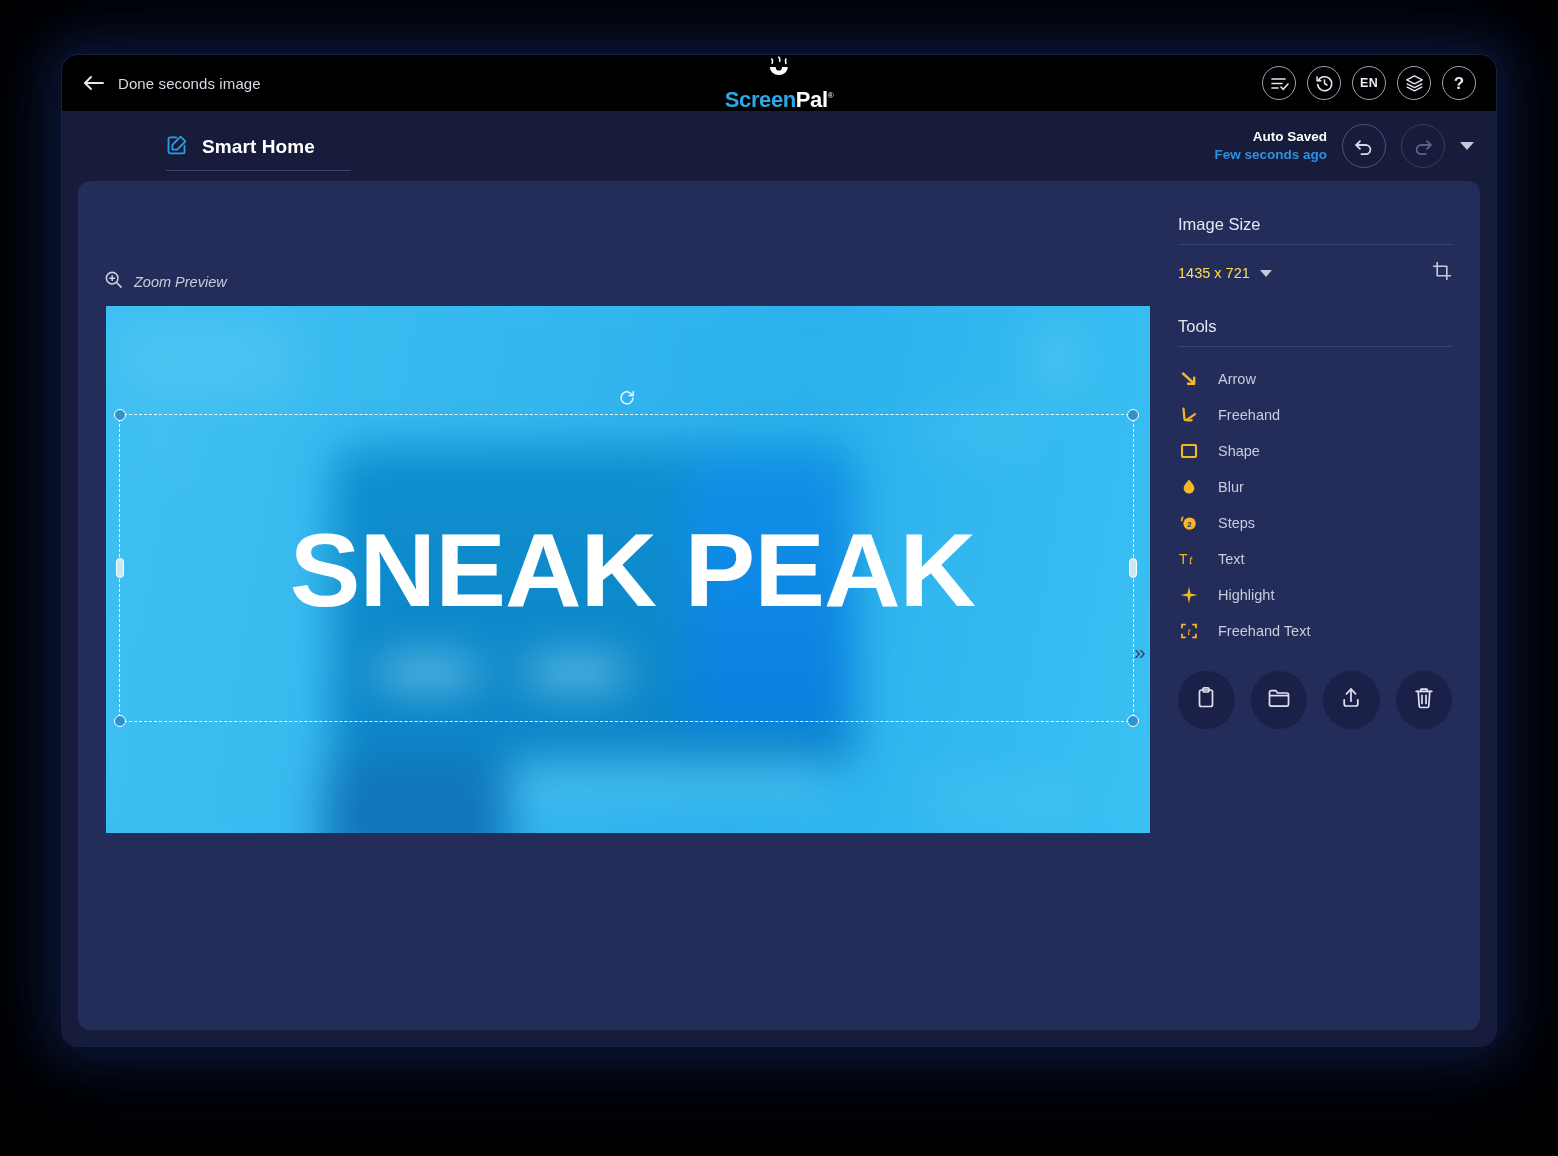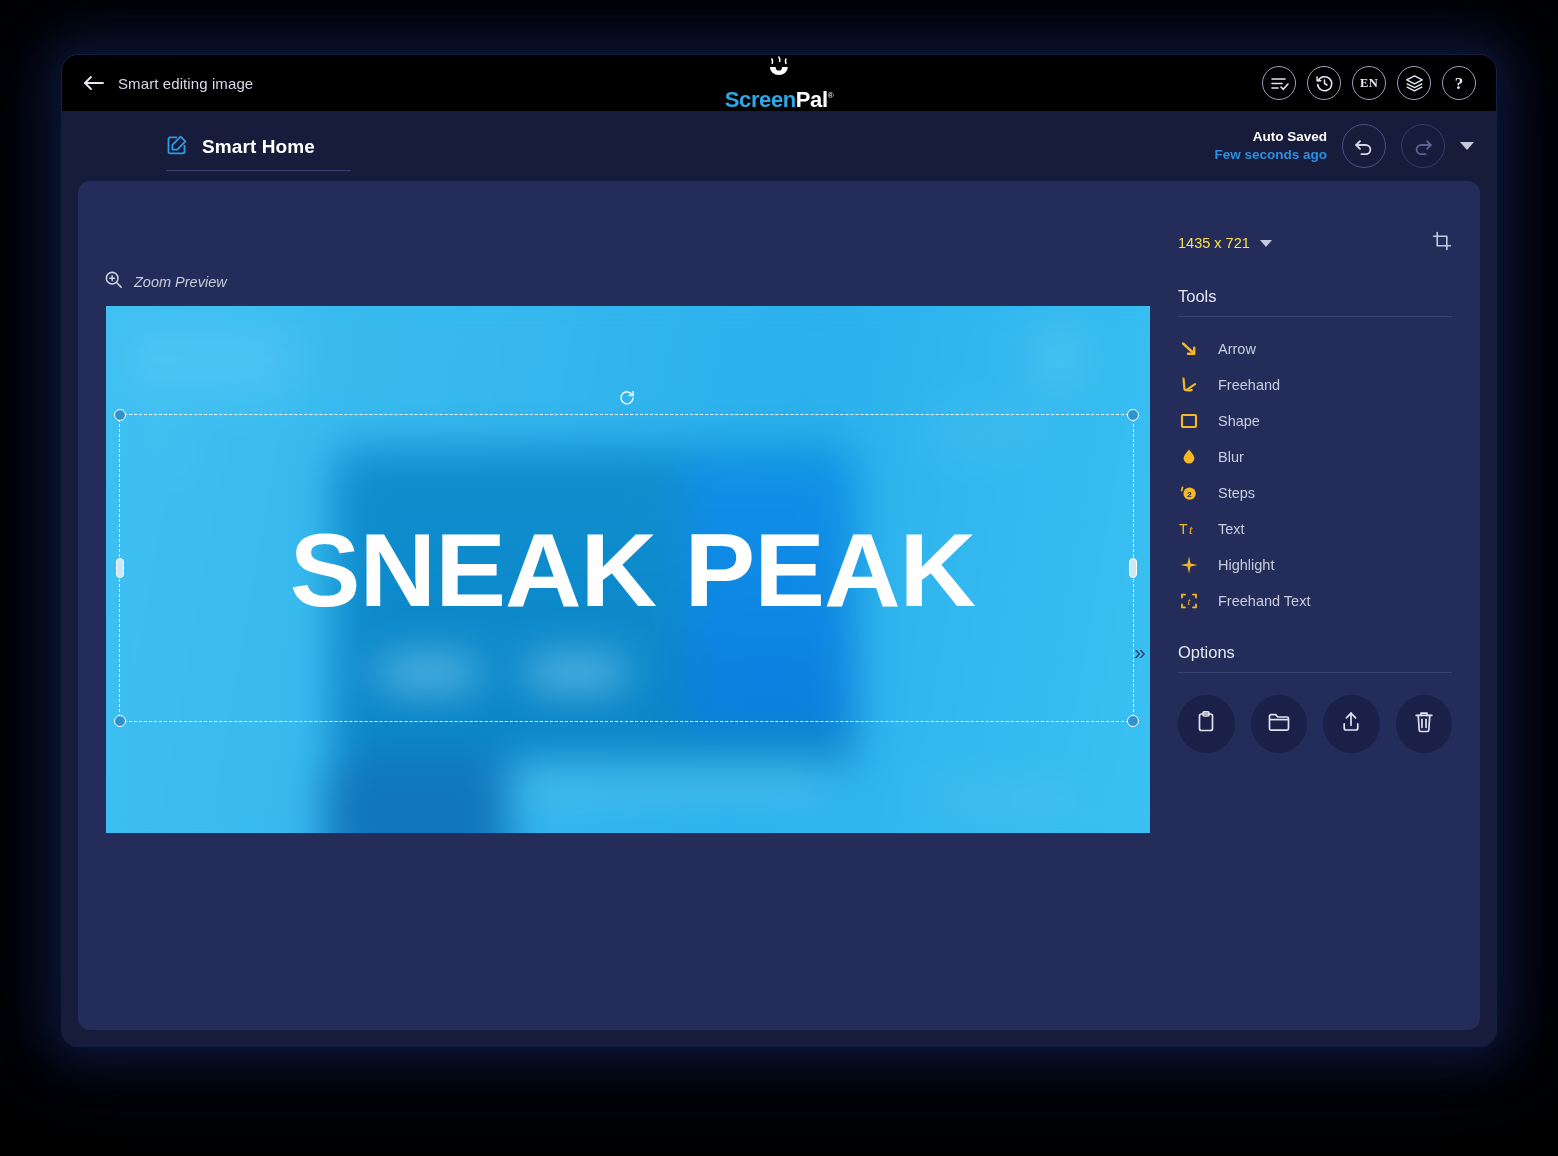--- a/index.html
+++ b/index.html
@@ -74,21 +74,20 @@
   }
 
   #titlebar-actions {
     position: absolute;
     right: 20px;
     top: 50%;
     transform: translateY(-50%);
     display: flex;
     align-items: center;
     gap: 11px;
-    font-family: Liberation Serif, serif;
   }
   .round-icon-btn {
     width: 34px; height: 34px;
     border-radius: 50%;
     border: 1.4px solid #9aa0b8;
     display: flex;
     align-items: center;
     justify-content: center;
     cursor: pointer;
     color: #e3e5ef;
@@ -397,21 +396,21 @@
 
   <div id="titlebar">
 
     <div id="back-arrow-btn">
       <span>
         <svg width="24" height="20" viewBox="0 0 24 20" fill="none" stroke="#e6e8f1" stroke-width="1.9" stroke-linecap="round" stroke-linejoin="round">
           <path d="M21 10H3"></path>
             <path d="M9 4L3 10l6 6"></path>
         </svg>
       </span>
-      <span id="done-editing-label">Smart editing image</span>
+      <span id="done-editing-label">Done seconds image</span>
     </div>
 
     <div id="brand-logo">
       <span>
         <svg width="24" height="22" viewBox="0 0 24 22">
           <path d="M5 3.5 q1.2 2.2 .4 4.2" stroke="#ffffff" stroke-width="1.6" fill="none" stroke-linecap="round"></path>
           <path d="M12 1.6 q1.4 2 .9 4.2" stroke="#ffffff" stroke-width="1.6" fill="none" stroke-linecap="round"></path>
           <path d="M19 3.5 q-.9 2.3 .1 4.4" stroke="#ffffff" stroke-width="1.6" fill="none" stroke-linecap="round"></path>
           <path d="M3 11.5 a9 8 0 0 0 18 0 Z" fill="#ffffff"></path>
           <circle cx="12" cy="12" r="3.1" fill="#000000"></circle>
@@ -542,20 +541,21 @@
           <div class="sel-pill" id="pill-left"></div>
           <div class="sel-pill" id="pill-right"></div>
         </div>
       </div>
     </div>
 
     <div id="rail-panel">
 
       <div id="rail-collapse-btn">»</div>
 
+      <div class="rail-heading">Image Size</div>
 
       <div id="image-size-row">
         <div id="image-size-value-group">
           <span id="image-size-value">1435 x 721</span>
           <span class="caret-down"></span>
         </div>
         <span id="crop-icon-btn">
           <svg width="20" height="20" viewBox="0 0 20 20" fill="none" stroke="#c6c9db" stroke-width="1.6" stroke-linecap="round" stroke-linejoin="round">
             <path d="M5.2 1.6v13.2h13.2"></path>
             <path d="M1.6 5.2h13.2v13.2"></path>
@@ -642,21 +642,20 @@
                 <path d="M17 6.6V3.6h-3"></path>
               <path d="M3 13.4v3h3"></path>
                 <path d="M17 13.4v3h-3"></path>
               <text x="10" y="14" font-family="Liberation Serif, serif" font-size="11" font-style="italic" fill="#f5b724" stroke="none" text-anchor="middle">t</text>
             </svg>
           </span>
           <span class="tool-label">Freehand Text</span>
         </div>
       </div>
 
-      <div class="rail-heading" id="options-heading">Options</div>
 
       <div id="options-buttons">
 
         <div class="option-circle">
           <span>
             <svg width="22" height="24" viewBox="0 0 22 24" fill="none" stroke="#dfe2ee" stroke-width="1.7" stroke-linejoin="round">
               <rect x="4.5" y="4" width="13" height="16.5" rx="2"></rect>
               <rect x="8" y="1.8" width="6" height="4.2" rx="1.2"></rect>
             </svg>
           </span>

